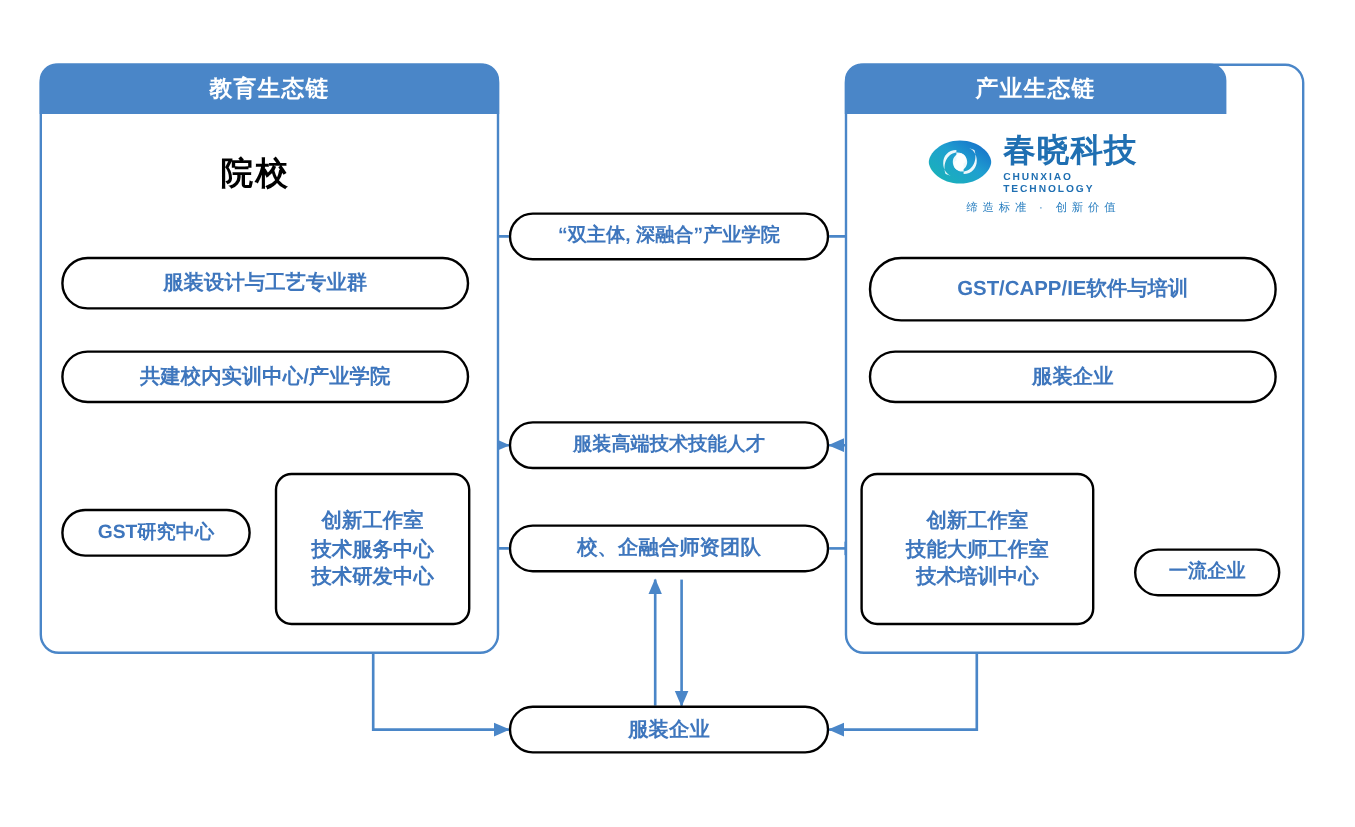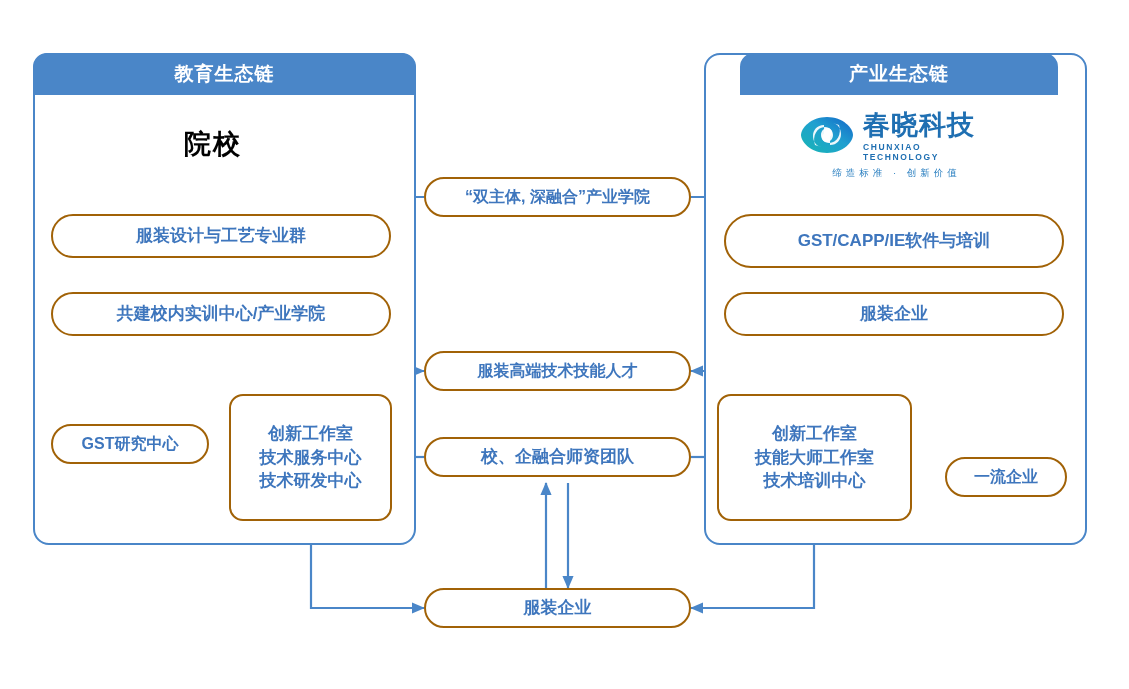--- a/index.html
+++ b/index.html
@@ -41,21 +41,21 @@
     letter-spacing:1px;
     display:flex;
     align-items:center;
     justify-content:center;
   }
 
   
   .node{
     position:absolute;
     box-sizing:border-box;
-    border:2px solid #a16207;
+    border:2px solid #000000;
     background:#ffffff;
     color:#3e76bd;
     display:flex;
     flex-direction:column;
     align-items:center;
     justify-content:center;
     text-align:center;
     font-size:17px;
     font-weight:bold;
     line-height:1.05;
@@ -171,25 +171,25 @@
     <span class="ln">GST研究中心</span>
   </div>
 
   <div class="node rrect" style="left:229px; top:394px; width:163px; height:127px;">
     <span class="ln">创新工作室</span>
     <span class="ln">技术服务中心</span>
     <span class="ln">技术研发中心</span>
   </div>
 
   <div class="panel" style="left:704px; top:53px; width:383px; height:492px;"></div>
-  <div class="panel-head" style="left:704px; top:53px; width:318px; height:42px;margin-left:36px;">
+  <div class="panel-head" style="left:704px; top:53px; width:318px; height:42px;">
     <span>产业生态链</span>
   </div>
 
-  <div class="brand" style="left:799px; top:112px; width:195px;justify-content:space-between;">
+  <div class="brand" style="left:772px; top:112px; width:195px;justify-content:space-between;">
     <div class="brand-row">
       <span style="display:block;">
         <svg width="56" height="40" viewBox="0 0 56 40" xmlns="http://www.w3.org/2000/svg">
           <defs>
             <linearGradient id="lg1" x1="0" y1="1" x2="1" y2="0">
               <stop offset="0%" stop-color="#18b6b4"></stop>
               <stop offset="55%" stop-color="#1f9fd0"></stop>
               <stop offset="100%" stop-color="#1464c8"></stop>
             </linearGradient>
           </defs>

